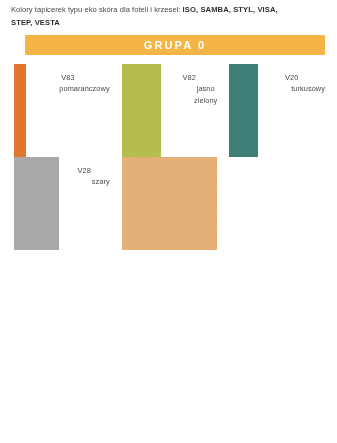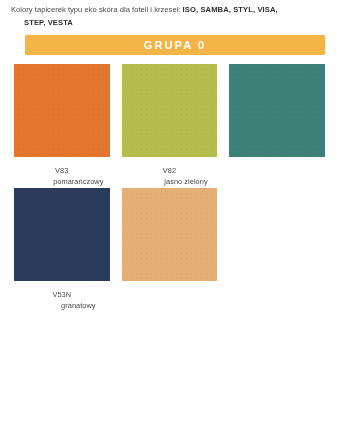--- a/index.html
+++ b/index.html
@@ -29,21 +29,21 @@
     line-height: 12.5px;
     color: #4a4a4a;
     letter-spacing: 0.02px;
   }
   .intro .models {
     font-weight: bold;
     color: #2f2f2f;
     letter-spacing: 0.1px;
   }
   .intro-line2 {
-    padding: 0 10px 0 24px;
+    padding: 0 10px 0 11px;
     font-size: 7.6px;
     line-height: 12px;
     font-weight: bold;
     color: #2f2f2f;
     letter-spacing: 0.1px;
   }
 
   
   .banner-wrap {
     padding: 6px 12px 0 14px;
@@ -66,22 +66,22 @@
   
   .grid {
     padding: 9px 12px 0 14px;
     display: grid;
     grid-template-columns: repeat(3, 1fr);
     grid-column-gap: 12px;
     grid-row-gap: 0px;
   }
   .cell {
     display: flex;
-    flex-direction: column;
-    align-items: center;
+    flex-direction: row;
+    align-items: flex-start;
   }
   .swatch {
     width: 100%;
     height: 93px;
     position: relative;
     overflow: hidden;
   }
   
   .swatch::after {
     content: "";
@@ -140,26 +140,30 @@
       </div>
       <div class="cell">
         <div class="swatch" style="background: rgb(181, 189, 78);"></div>
         <div class="caption">
           <span class="code">V82</span>
           <span class="cname">jasno zielony</span>
         </div>
       </div>
       <div class="cell">
         <div class="swatch" style="background: rgb(61, 128, 120);"></div>
+        <div class="caption">
+          <span class="code">V20</span>
+          <span class="cname">turkusowy</span>
+        </div>
       </div>
       <div class="cell">
-        <div class="swatch" style="background: rgb(43, 59, 92);"></div>
+        <div class="swatch" style="background: rgb(169, 169, 169);"></div>
         <div class="caption">
-          <span class="code">V53N</span>
-          <span class="cname">granatowy</span>
+          <span class="code">V28</span>
+          <span class="cname">szary</span>
         </div>
       </div>
       <div class="cell">
         <div class="swatch" style="background: rgb(229, 176, 119);"></div>
       </div>
     </div>
 
 </div>
 
 </body></html>

